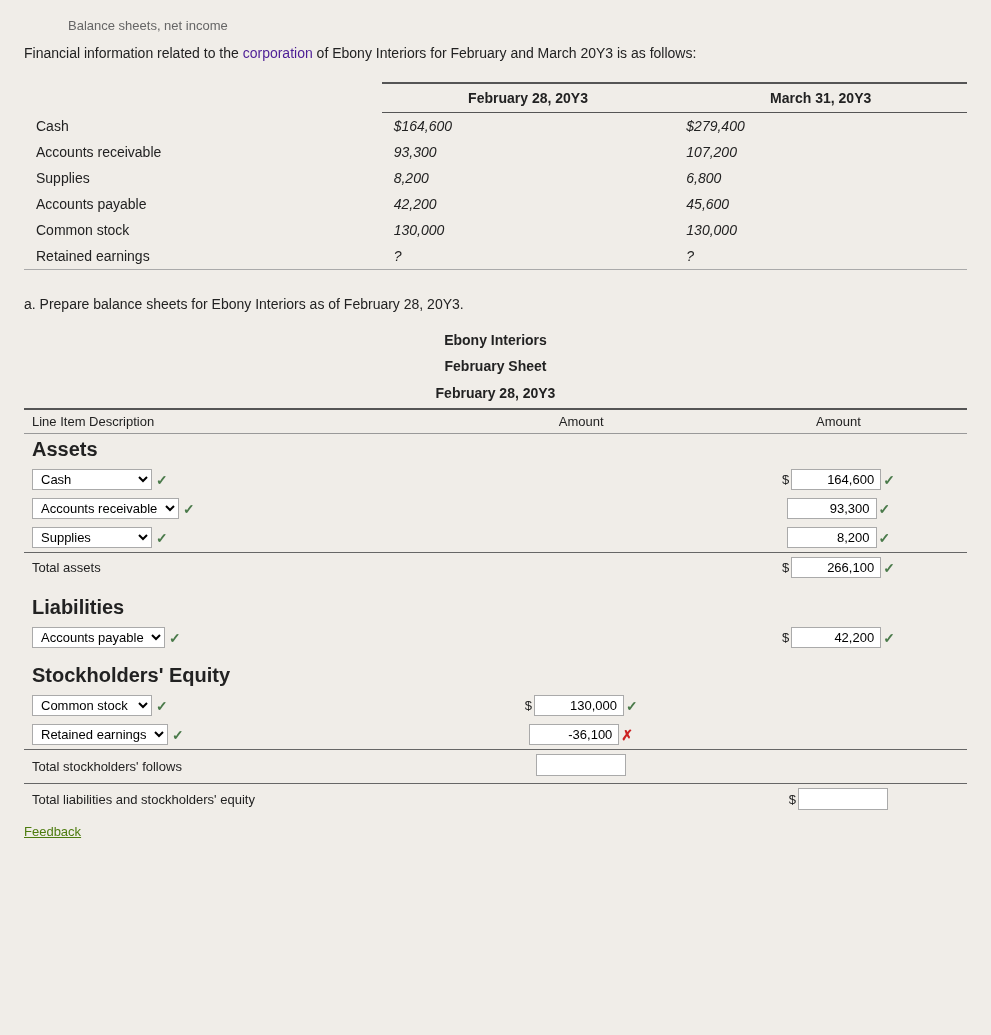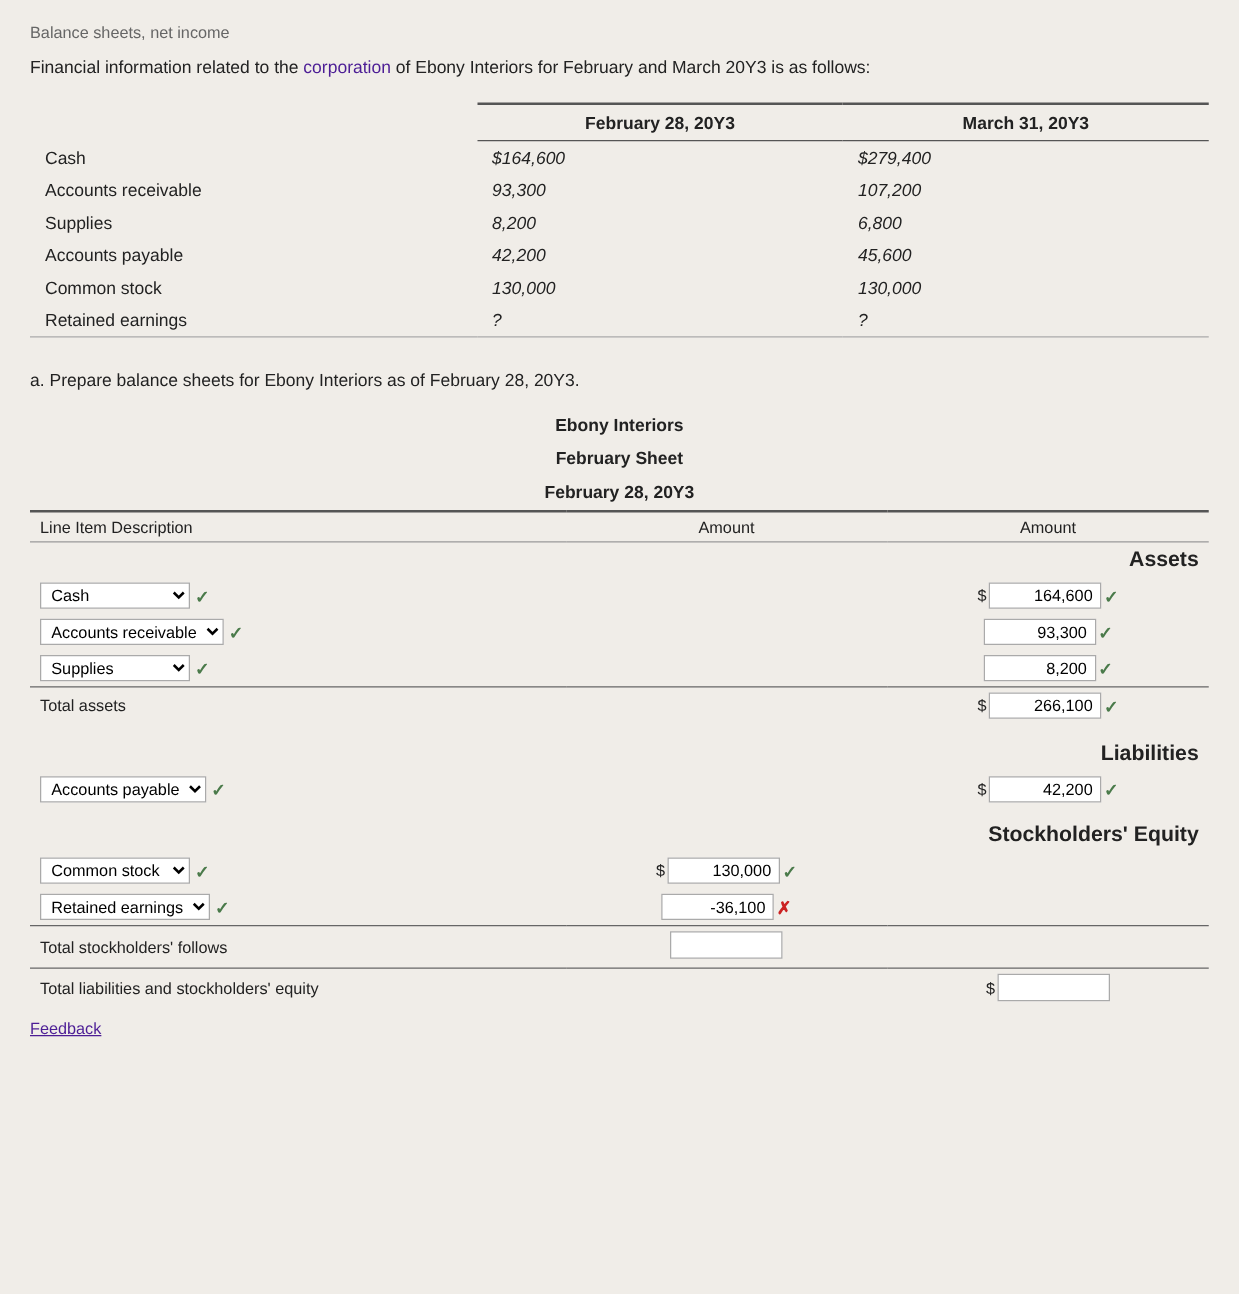--- a/index.html
+++ b/index.html
@@ -9,20 +9,21 @@
       background: #f0ede8;
       color: #222;
       padding: 18px 24px;
       width: 991px;
       min-height: 1035px;
     }
     .page-title {
       font-size: 13px;
       color: #666;
       margin-bottom: 10px;
+      margin-left: 44px;
     }
     .intro-text {
       font-size: 14px;
       margin-bottom: 18px;
       line-height: 1.5;
     }
     .corporation-link {
       color: #4c1d95;
       text-decoration: none;
     }
@@ -97,23 +98,23 @@
       padding: 4px 8px;
       font-weight: normal;
       font-size: 13px;
     }
     .bs-table tbody tr td {
       padding: 4px 8px;
       vertical-align: middle;
     }
     .section-title-row td {
       font-weight: bold;
-      text-align: right;
+      text-align: left;
       padding: 6px 0 2px 0;
-      font-size: 17px;
+      font-size: 20px;
     }
     
     .input-box {
       border: 1px solid #aaa;
       background: #ffffff;
       padding: 2px 6px;
       font-size: 13px;
       text-align: right;
       width: 90px;
       display: inline-block;
@@ -150,21 +151,21 @@
       font-size: 14px;
     }
     .total-row td {
       font-size: 13px;
       padding: 4px 8px;
     }
     .divider-top td {
       border-top: 1px solid #666;
     }
     .feedback-link {
-      color: #4c1d95;
+      color: #4d7c0f;
       font-size: 13px;
       text-decoration: underline;
       margin-top: 10px;
       display: block;
     }
     .empty-input {
       border: 1px solid #aaa;
       background: #fff;
       width: 90px;
       height: 22px;

